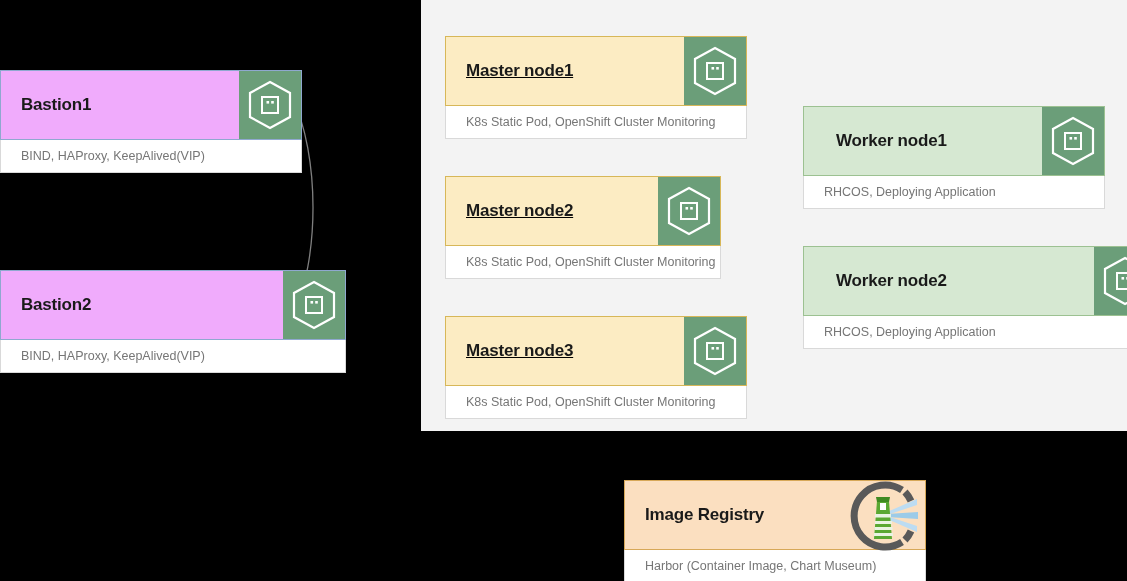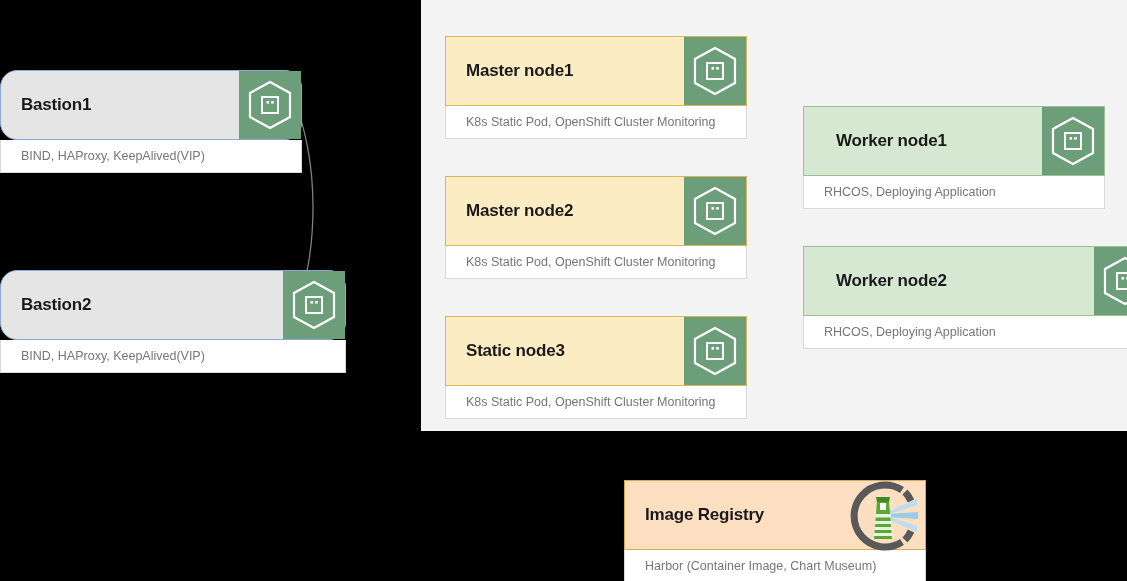--- a/index.html
+++ b/index.html
@@ -59,22 +59,22 @@
     height: 33px;
     display: flex;
     align-items: center;
     padding-left: 20px;
     font-size: 12.5px;
     color: #767676;
     white-space: nowrap;
   }
 
   
-  .v-bastion .card-main { background: #e5e5e5; border-color: #8fa8cf; border-radius: 17px; }
-  .v-master  .card-main { background: #fcecc3; border-color: #d7b758; }
+  .v-bastion .card-main { background: #f0abfc; border-color: #8fa8cf; }
+  .v-master  .card-main { background: #fcecc3; border-color: #d7b758; text-decoration: underline; }
   .v-worker  .card-main { background: #d6e8d2; border-color: #9cc191; padding-left: 12px; }
   .v-registry .card-main { background: #fbdfc0; border-color: #d7a858; }
 
   .v-registry .icon-panel { background: #fbdfc0; flex: 0 0 82px; }
 
   
   .hex-icon { width: 46px; height: 50px; display: block; }
 
   
   .harbor-logo { width: 74px; height: 74px; display: block; margin-top: 2px; }
@@ -85,21 +85,21 @@
     left: 290px; top: 95px;
     width: 60px; height: 225px;
     overflow: visible;
     pointer-events: none;
   }
 
   
   #card-bastion1 { left: 0px;   top: 70px;  width: 302px; }
   #card-bastion2 { left: 0px;   top: 270px; width: 346px; }
   #card-master1  { left: 445px; top: 36px;  width: 302px; }
-  #card-master2  { left: 445px; top: 176px; width: 302px; }
+  #card-master2  { left: 445px; top: 176px; width: 276px; }
   #card-master3  { left: 445px; top: 316px; width: 302px; }
   #card-worker1  { left: 803px; top: 106px; width: 302px; }
   #card-worker2  { left: 803px; top: 246px; width: 354px; }
   #card-registry { left: 624px; top: 480px; width: 302px; }
 
   #card-registry .card-main { height: 70px; }
   #card-registry .card-title { font-size: 17px; }
 </style>
 </head>
 <body>
@@ -167,21 +167,21 @@
           <rect x="19.5" y="21" width="2.6" height="2.6" fill="#ffffff"></rect>
           <rect x="24.2" y="21" width="2.6" height="2.6" fill="#ffffff"></rect>
         </svg>
       </div>
     </div>
     <div class="card-sub">K8s Static Pod, OpenShift Cluster Monitoring</div>
   </div>
 
   <div class="card v-master" id="card-master3">
     <div class="card-main">
-      <div class="card-title">Static node3</div>
+      <div class="card-title">Master node3</div>
       <div class="icon-panel">
         <svg class="hex-icon" viewBox="0 0 46 50">
           <polygon points="23,2 43,13 43,37 23,48 3,37 3,13" fill="none" stroke="#ffffff" stroke-width="2.2"></polygon>
           <rect x="15" y="17" width="16" height="16" fill="none" stroke="#ffffff" stroke-width="2"></rect>
           <rect x="19.5" y="21" width="2.6" height="2.6" fill="#ffffff"></rect>
           <rect x="24.2" y="21" width="2.6" height="2.6" fill="#ffffff"></rect>
         </svg>
       </div>
     </div>
     <div class="card-sub">K8s Static Pod, OpenShift Cluster Monitoring</div>

